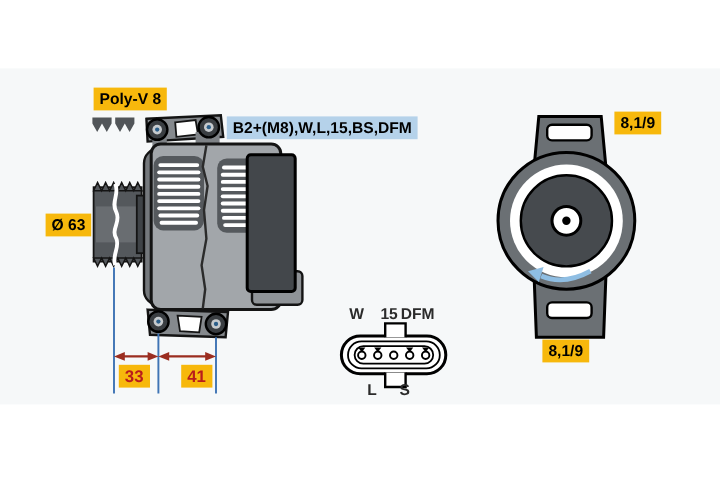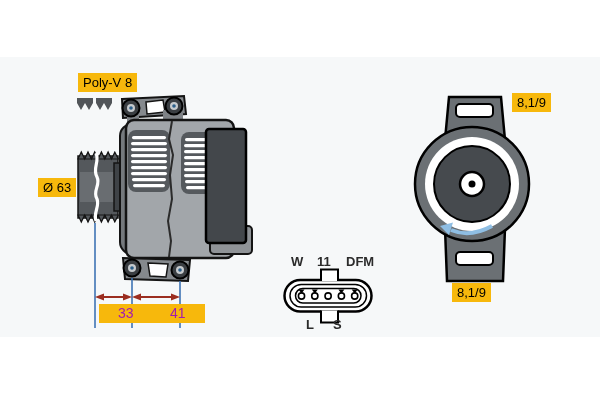--- a/index.html
+++ b/index.html
@@ -5,33 +5,33 @@
   html,body{margin:0;padding:0;background:#ffffff;}
   .stage{
     position:relative;width:600px;height:400px;overflow:hidden;
     background:#ffffff;
     font-family:"Liberation Sans", sans-serif;
   }
   .band{position:absolute;left:0;top:57px;width:600px;height:280px;background:#f6f8f9;}
   svg.art{position:absolute;left:0;top:0;}
   .label{
     position:absolute;
-    font-weight:normal;color:#000;
+    font-weight:bold;color:#000;
     font-size:13px;line-height:15px;
     padding:2px 5px;white-space:nowrap;
   }
   .label.yellow{background:#f7b80c;}
   .label.blue{background:#b5d2ea;}
   .pinletter{
     position:absolute;color:#2b2b2b;font-weight:600;
     font-size:13px;line-height:14px;white-space:nowrap;
   }
   .dimlabel{
-    position:absolute;background:#f7b80c;color:#a21caf;font-weight:normal;
-    font-size:14px;line-height:15px;padding:2px 19px;
+    position:absolute;background:#f7b80c;color:#b91c1c;font-weight:bold;
+    font-size:14px;line-height:15px;padding:2px 5px;
   }
 </style>
 </head>
 <body>
 
 <div class="stage">
   <div class="band"></div>
 
   <svg class="art" width="600" height="400" viewBox="0 0 600 400">
 
@@ -164,27 +164,28 @@
         <path d="M298.5,289.5 h6 l-3,4 z"></path>
           <path d="M311.8,289.5 h6 l-3,4 z"></path>
         <path d="M338.4,289.5 h6 l-3,4 z"></path>
           <path d="M351.7,289.5 h6 l-3,4 z"></path>
       </g>
     </g>
   </svg>
 
   <div class="label yellow" style="left:78px;top:73px">Poly-V 8</div>
 
+  <div class="label blue" style="left:189px;top:97px">B2+(M8),W,L,15,BS,DFM</div>
 
   <div class="label yellow" style="left:38px;top:178px">Ø 63</div>
 
   <div class="dimlabel" style="left:99px;top:304px">33</div>
   <div class="dimlabel" style="left:151px;top:304px">41</div>
 
   <div class="label yellow" style="left:512px;top:93px">8,1/9</div>
   <div class="label yellow" style="left:452px;top:283px">8,1/9</div>
 
   <span class="pinletter" style="left:291px;top:255px">W</span>
-  <span class="pinletter" style="left:317px;top:255px">11</span>
-  <span class="pinletter" style="left:346px;top:255px">DFM</span>
+  <span class="pinletter" style="left:317px;top:255px">15</span>
+  <span class="pinletter" style="left:334px;top:255px">DFM</span>
   <span class="pinletter" style="left:306px;top:318px">L</span>
   <span class="pinletter" style="left:333px;top:318px">S</span>
 </div>
 
 </body></html>

